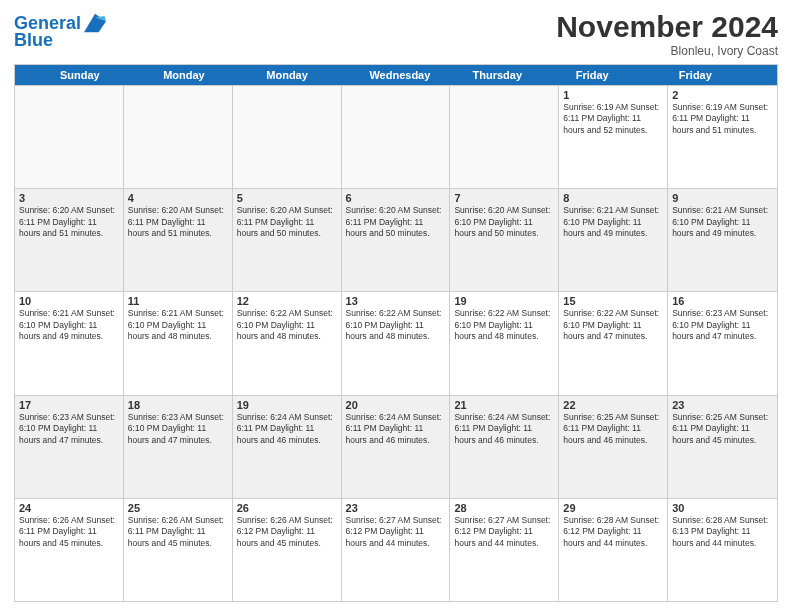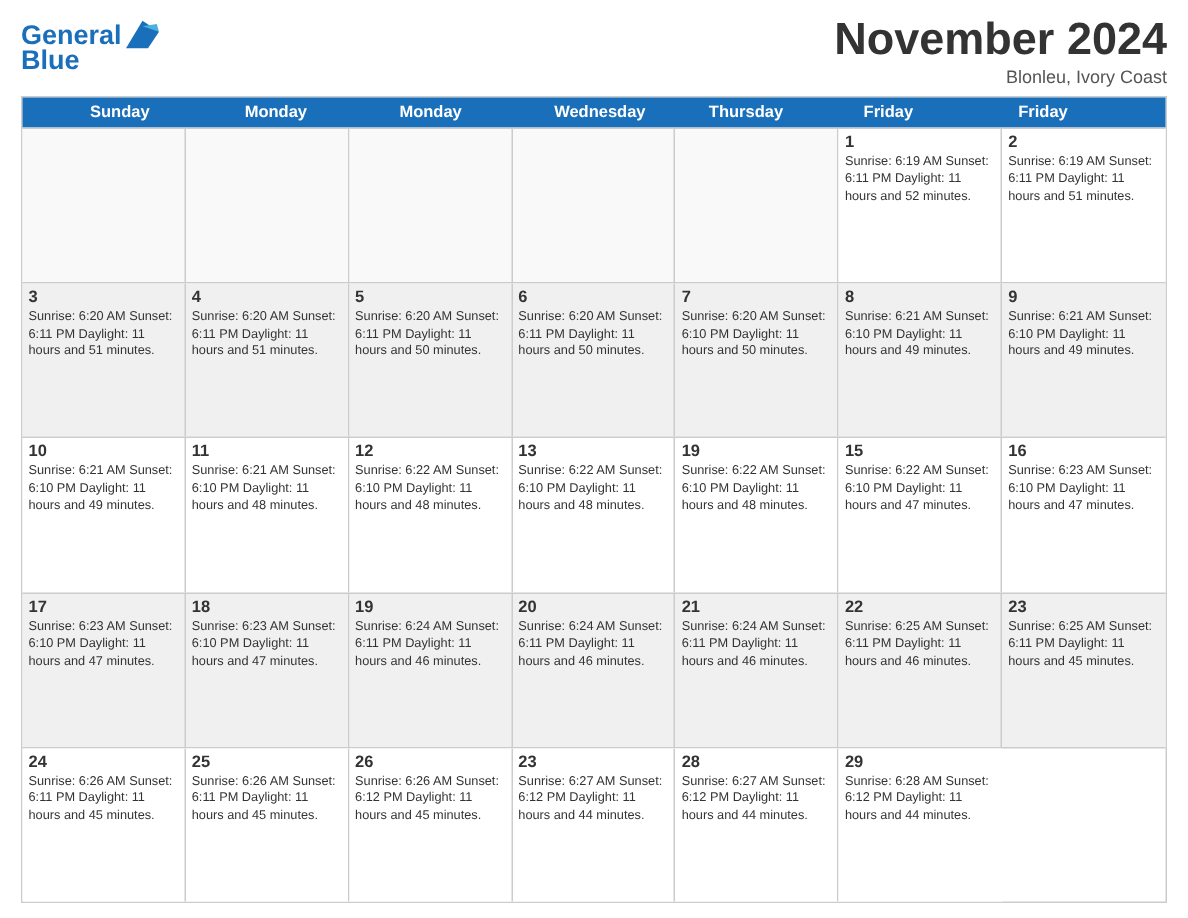--- a/index.html
+++ b/index.html
@@ -362,16 +362,23 @@
 Daylight: 11 hours
 and 44 minutes.</div>
           </div>
           <div class="cal-cell">
             <span class="day-num">29</span>
             <div class="cell-detail">Sunrise: 6:28 AM
 Sunset: 6:12 PM
 Daylight: 11 hours
 and 44 minutes.</div>
           </div>
+          <div class="cal-cell">
+            <span class="day-num">30</span>
+            <div class="cell-detail">Sunrise: 6:28 AM
+Sunset: 6:13 PM
+Daylight: 11 hours
+and 44 minutes.</div>
+          </div>
         </div>
       </div>
   </div>
 </div>
 
 </body></html>

